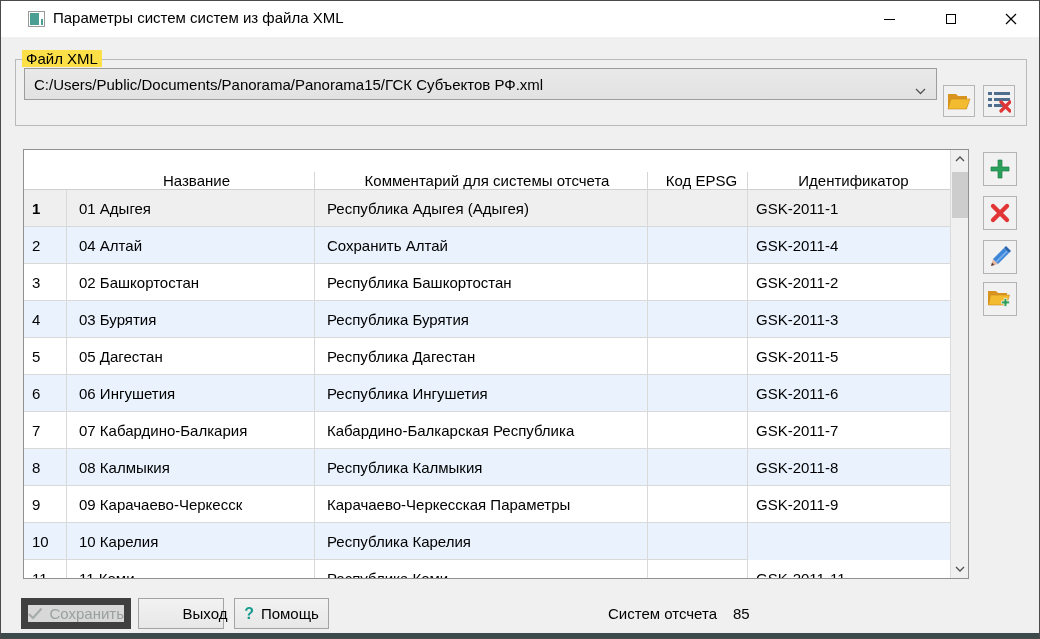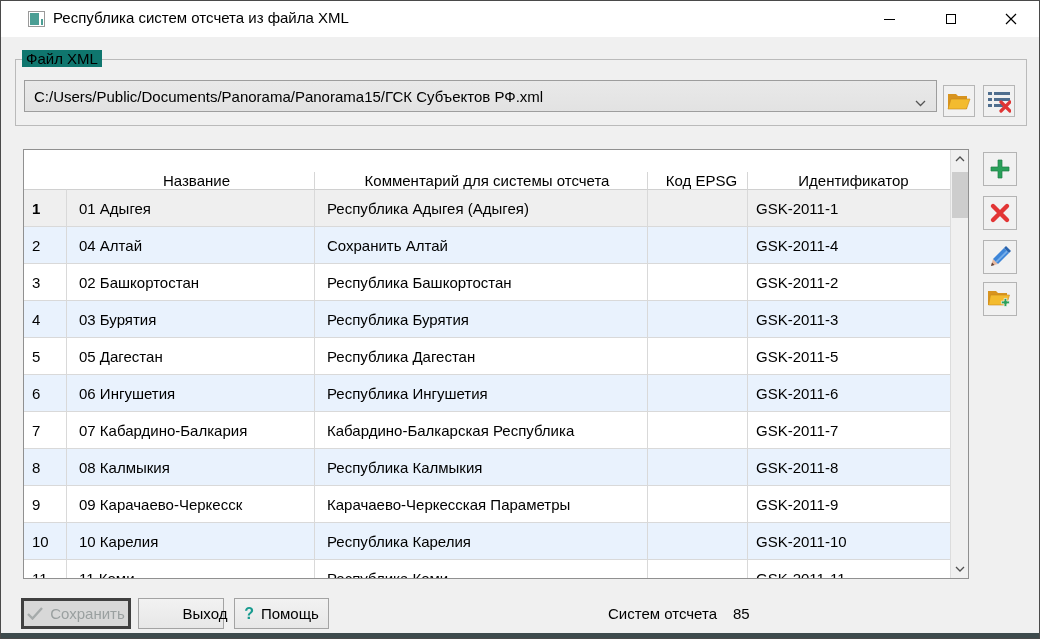--- a/index.html
+++ b/index.html
@@ -12,23 +12,23 @@
   
   .titlebar { position:absolute; left:0; top:0; width:100%; height:36px; background:#ffffff; }
   .app-icon { position:absolute; left:27px; top:10px; width:17px; height:16px; }
   .title-text { position:absolute; left:52px; top:8px; font-size:15px; color:#000; white-space:nowrap; }
   .win-btn { position:absolute; top:0; width:46px; height:36px; display:flex; align-items:center; justify-content:center; background:#fff; }
   .btn-min { left:865px; } .btn-max { left:927px; } .btn-close { left:987px; }
   .glyph-min { width:11px; height:1px; background:#000; }
   .glyph-max { width:10px; height:10px; border:1px solid #000; }
   
   .groupbox { position:absolute; left:14px; top:58px; width:1012px; height:67px; border:1px solid #bababa; }
-  .groupbox-label { position:absolute; left:6px; top:-10px; background:#0f766e; padding:0 4px; font-size:15px; color:#000; }
+  .groupbox-label { position:absolute; left:6px; top:-10px; background:#fde047; padding:0 4px; font-size:15px; color:#000; }
   .combobox {
-    position:absolute; left:8px; top:20px; width:913px; height:32px;
+    position:absolute; left:8px; top:8px; width:913px; height:32px;
     background:linear-gradient(#e9e9e9,#e2e2e2); border:1px solid #9d9d9d;
     display:flex; align-items:center; padding:0 30px 0 9px; font-size:15px; color:#000;
   }
   .combo-text { white-space:nowrap; overflow:hidden; }
   .combo-chevron { position:absolute; right:10px; top:12px; }
   .icon-btn {
     position:absolute; width:32px; height:32px; background:#f1f1f1; border:1px solid #b6b6b6;
     display:flex; align-items:center; justify-content:center;
   }
   .btn-open { left:927px; top:25px; }
@@ -70,42 +70,42 @@
     display:flex; align-items:center; justify-content:center;
   }
   .t-add { top:151px; } .t-del { top:195px; } .t-edit { top:239px; } .t-addf { top:281px; }
   
   .footer-btn {
     position:absolute; top:597px; height:31px;
     background:linear-gradient(#f2f2f2,#e7e7e7); border:1px solid #a3a3a3;
     display:flex; align-items:center; justify-content:center; gap:7px;
     font-size:15px; color:#000;
   }
-  .f-save { left:20px; width:110px; background:#d8d8d8; border:3px solid #404040; color:#9aa0a0; }
+  .f-save { left:20px; width:110px; background:#d8d8d8; border:7px solid #404040; color:#9aa0a0; }
   .f-exit { left:137px; width:86px;gap:48px; }
   .f-help { left:233px; width:95px; }
   .help-glyph { color:#189b8f; font-weight:bold; font-size:16px; }
   .statusbar { position:absolute; left:607px; top:604px; font-size:15px; color:#000; display:flex; }
   .status-count { margin-left:16px; }
   .bottom-strip { position:absolute; left:0; bottom:0; width:100%; height:5px; background:#3d4a4c; }
 </style>
 </head>
 <body>
 
 <div class="window">
 
   <div class="titlebar">
     <span class="app-icon">
       <svg width="17" height="16" viewBox="0 0 17 16">
         <rect x="0.5" y="0.5" width="16" height="15" fill="#ffffff" stroke="#9a9a9a"></rect>
         <rect x="2" y="2" width="9" height="12" fill="#4a9e94"></rect>
         <rect x="13" y="8" width="2" height="6" fill="#4a9e94"></rect>
       </svg>
     </span>
-    <span class="title-text">Республика систем отсчета из файла XML</span>
+    <span class="title-text">Параметры систем систем из файла XML</span>
     <div class="win-btn btn-min">
         <span class="glyph-min"></span>
       </div>
     <div class="win-btn btn-max">
         <span class="glyph-max"></span>
       </div>
     <div class="win-btn btn-close">
       <svg width="12" height="12" viewBox="0 0 12 12">
           <path d="M1 1 L11 11 M11 1 L1 11" stroke="#000" stroke-width="1.2" fill="none"></path>
         </svg>
@@ -211,21 +211,20 @@
       <div class="td c-name">09 Карачаево-Черкесск</div>
       <div class="td c-comm">Карачаево-Черкесская Параметры</div>
       <div class="td c-epsg"></div>
       <div class="td c-ident">GSK-2011-9</div>
     </div>
     <div class="tr alt">
       <div class="td c-num">10</div>
       <div class="td c-name">10 Карелия</div>
       <div class="td c-comm">Республика Карелия</div>
       <div class="td c-epsg"></div>
-      <div class="td c-ident">GSK-2011-10</div>
     </div>
     <div class="tr">
       <div class="td c-num">11</div>
       <div class="td c-name">11 Коми</div>
       <div class="td c-comm">Республика Коми</div>
       <div class="td c-epsg"></div>
       <div class="td c-ident">GSK-2011-11</div>
     </div>
 
     <div class="vscroll">

